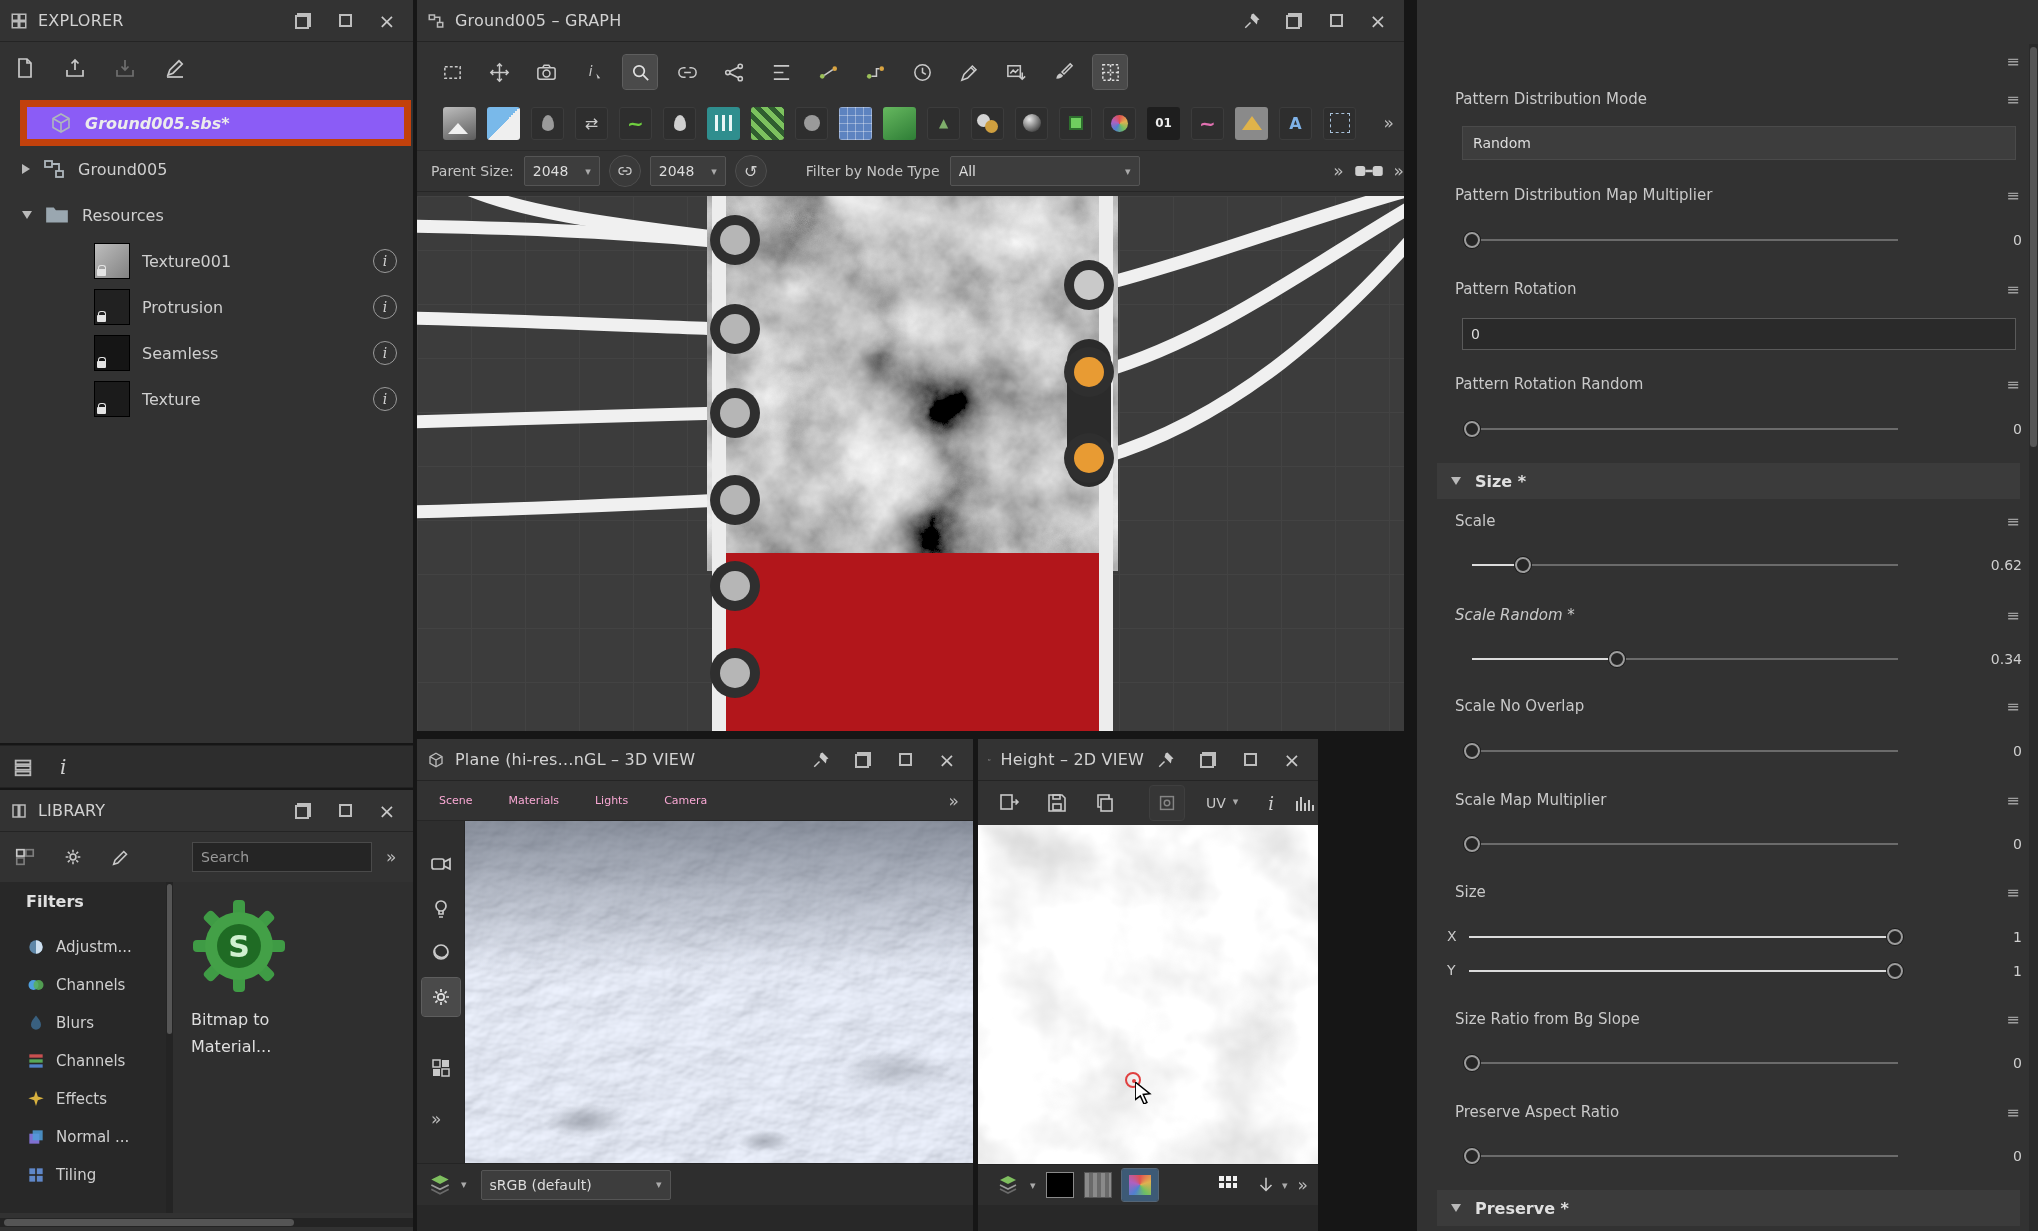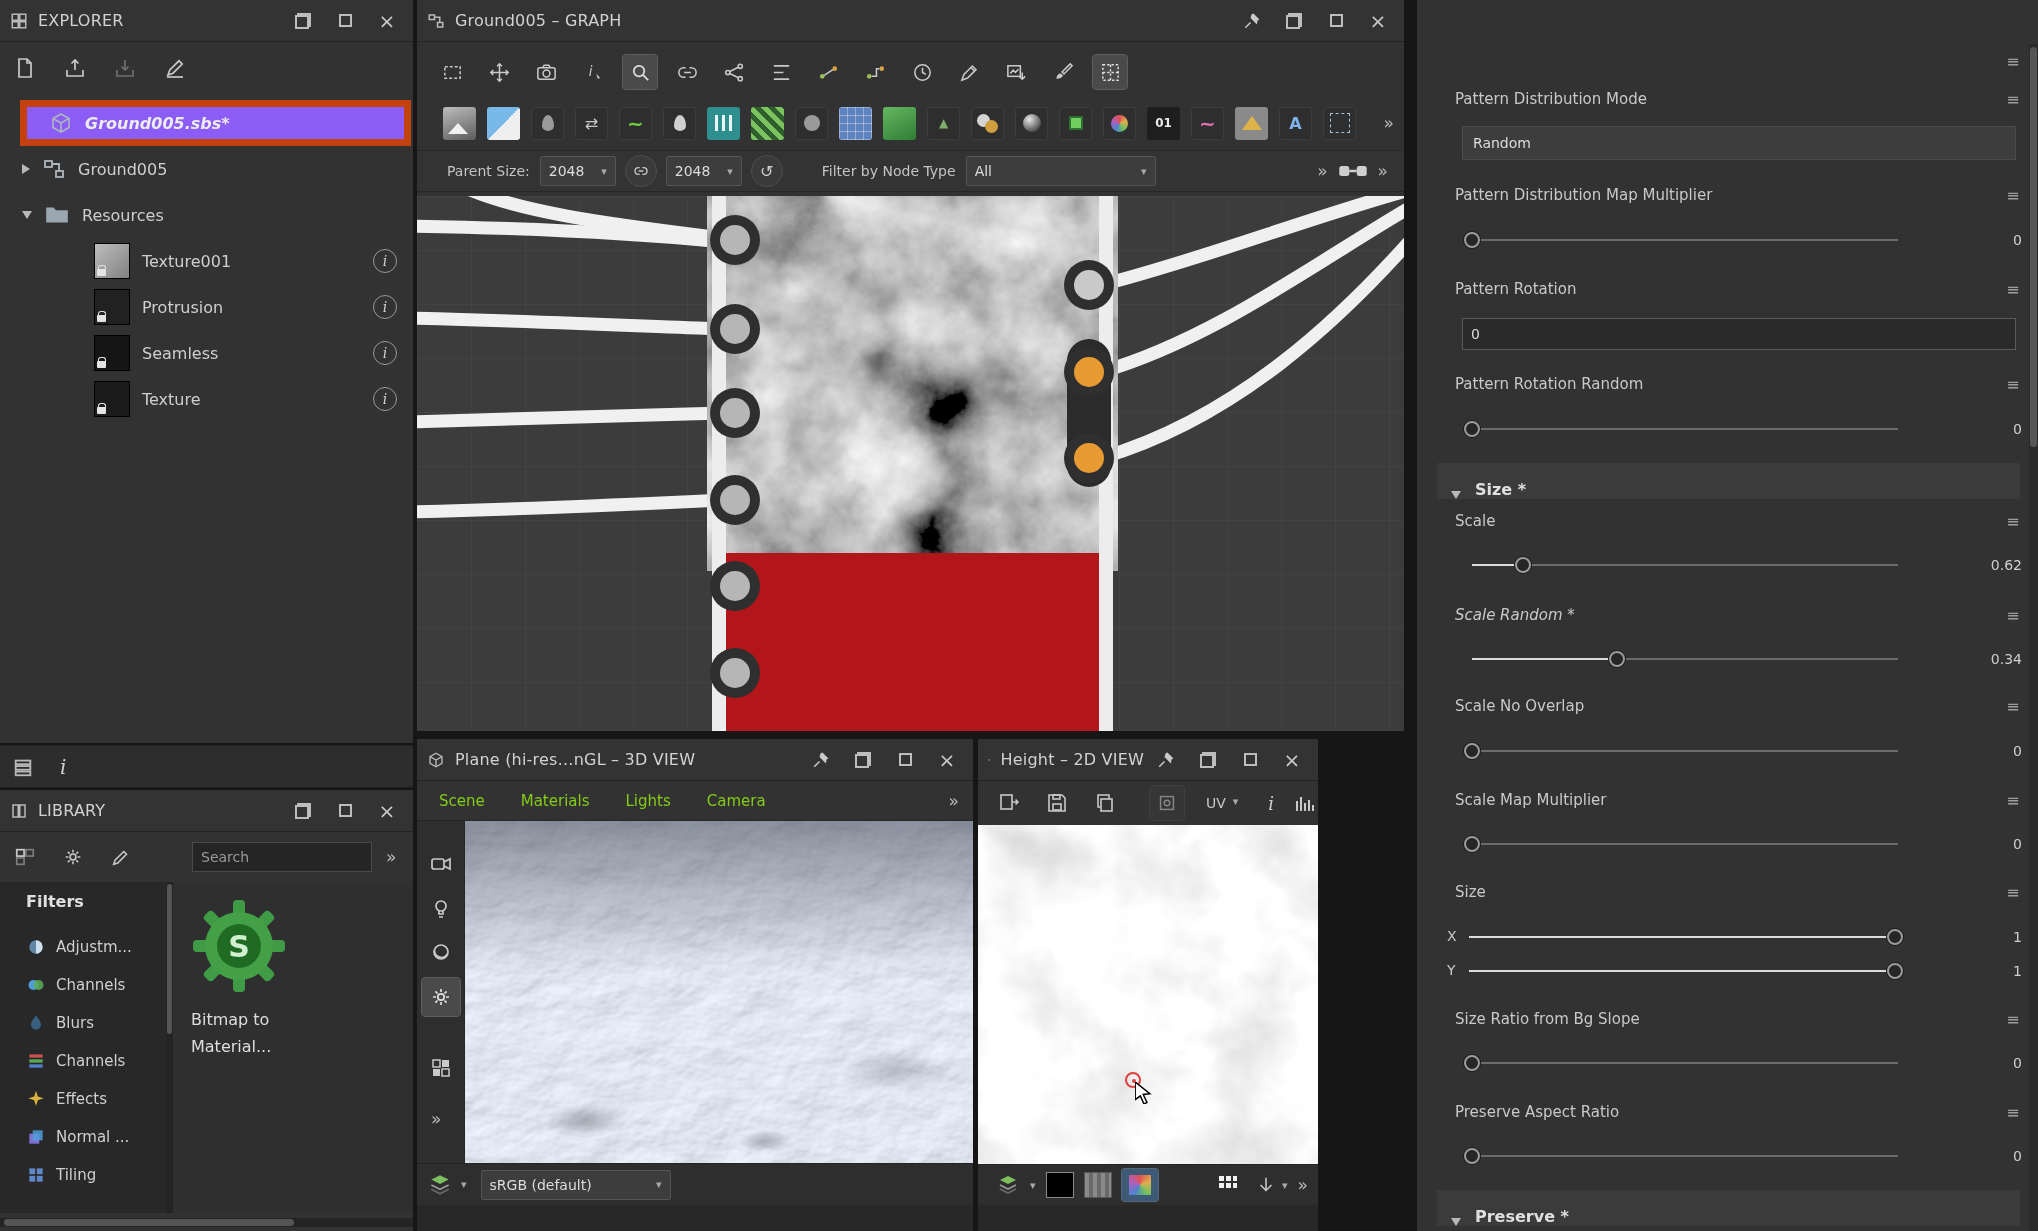--- a/index.html
+++ b/index.html
@@ -88,34 +88,34 @@
   background-image:linear-gradient(#434343 1px,transparent 1px),linear-gradient(90deg,#434343 1px,transparent 1px);
   background-size:54px 54px}
 
 .plabel{position:absolute;left:38px;color:#c9c9c9;font-size:15px;white-space:nowrap}
 .plabel.it{font-style:italic}
 .pmenu{position:absolute;right:14px;width:22px;text-align:center;color:#9e9e9e;font-size:16px}
 .pdrop{position:absolute;left:45px;right:22px;height:34px;background:#3d3d3d;border:1px solid #4a4a4a;
   display:flex;align-items:center;padding:0 10px;color:#ddd;font-size:14px}
 .pinput{position:absolute;left:45px;right:22px;height:32px;background:#2a2a2a;border:1px solid #5a5a5a;
   color:#ddd;font-size:14px;padding:0 8px;font-family:inherit}
-.psec{position:absolute;left:20px;right:18px;height:36px;background:#3b3b3b;display:flex;align-items:flex-end;
+.psec{position:absolute;left:20px;right:18px;height:36px;background:#3b3b3b;display:flex;align-items:center;
   gap:14px;padding:0 14px;font-weight:bold;color:#e0e0e0;font-size:16px}
 .srow{position:absolute;height:24px;display:flex;align-items:center}
 .strack{position:relative;width:100%;height:2px;background:#6b6b6b}
 .sfill{position:absolute;left:0;top:0;height:100%;width:var(--f,0%);background:#dcdcdc}
 .shandle{position:absolute;top:50%;left:var(--f,0%);transform:translate(-50%,-50%);width:16px;height:16px;
   border-radius:50%;background:#262626;border:2px solid #9c9c9c;box-shadow:0 0 0 1px #1b1b1b}
 .sval{position:absolute;right:16px;width:70px;text-align:right;color:#cfcfcf;font-size:14px}
 .axlbl{position:absolute;left:30px;color:#c9c9c9;font-size:14px}
 .vscroll{position:absolute;right:0;top:44px;bottom:0;width:9px;background:#2a2a2a}
 .vthumb{position:absolute;left:1px;right:1px;background:#565656;border-radius:4px}
 
 .swatch{width:28px;height:26px;border:1px solid #555;flex:0 0 auto}
-.menu-item{color:#84cc16;font-size:15px}
+.menu-item{color:#f9a8d4;font-size:11px}
 .red-ring{position:absolute;width:16px;height:16px;border:2px solid #e04040;border-radius:50%}
 .red-ring::after{content:"";position:absolute;left:5px;top:5px;width:4px;height:4px;background:#e04040;border-radius:50%}
 </style>
 </head>
 <body>
 
 <div id="root">
 
   <div class="panel" style="left:0;top:0;width:413px;height:743px">
     <div class="phead">
@@ -496,21 +496,21 @@
       <span class="tile t-dark t-pixproc"></span>
       <span class="tile t-dark t-colormatch"></span>
       <span class="tile t-gray">01</span>
       <span class="tile t-dark g-pink">~</span>
       <span class="tile t-pyr"></span>
       <span class="tile t-dark t-text">A</span>
       <span class="tile t-dark t-frame"></span>
       <span class="more" style="margin-left:auto;margin-right:10px">»</span>
     </div>
 
-    <div class="abs" style="left:0;top:150px;right:0;height:42px;background:#333;border-top:1px solid #2a2a2a;border-bottom:1px solid #262626;display:flex;align-items:center;gap:10px;padding:0 16px">
+    <div class="abs" style="left:0;top:150px;right:0;height:42px;background:#333;border-top:1px solid #2a2a2a;border-bottom:1px solid #262626;display:flex;align-items:center;gap:10px;padding:0 0">
       <span style="font-size:14px;color:#c4c4c4;margin-left:14px">Parent Size:</span>
       <div class="sel" style="width:76px">
         <span>2048</span>
         <span class="caret">▾</span>
       </div>
       <span class="ibtn" style="width:30px;height:30px;border-radius:50%;background:#3a3a3a;outline:1px solid #4f4f4f">
         <svg class="ic" width="16" height="16" viewBox="0 0 24 24" fill="none" stroke="#c9c9c9" stroke-width="2">
             <path d="M10 7H8a5 5 0 0 0 0 10h2M14 7h2a5 5 0 0 1 0 10h-2M8.5 12h7"></path>
           </svg>
       </span>

